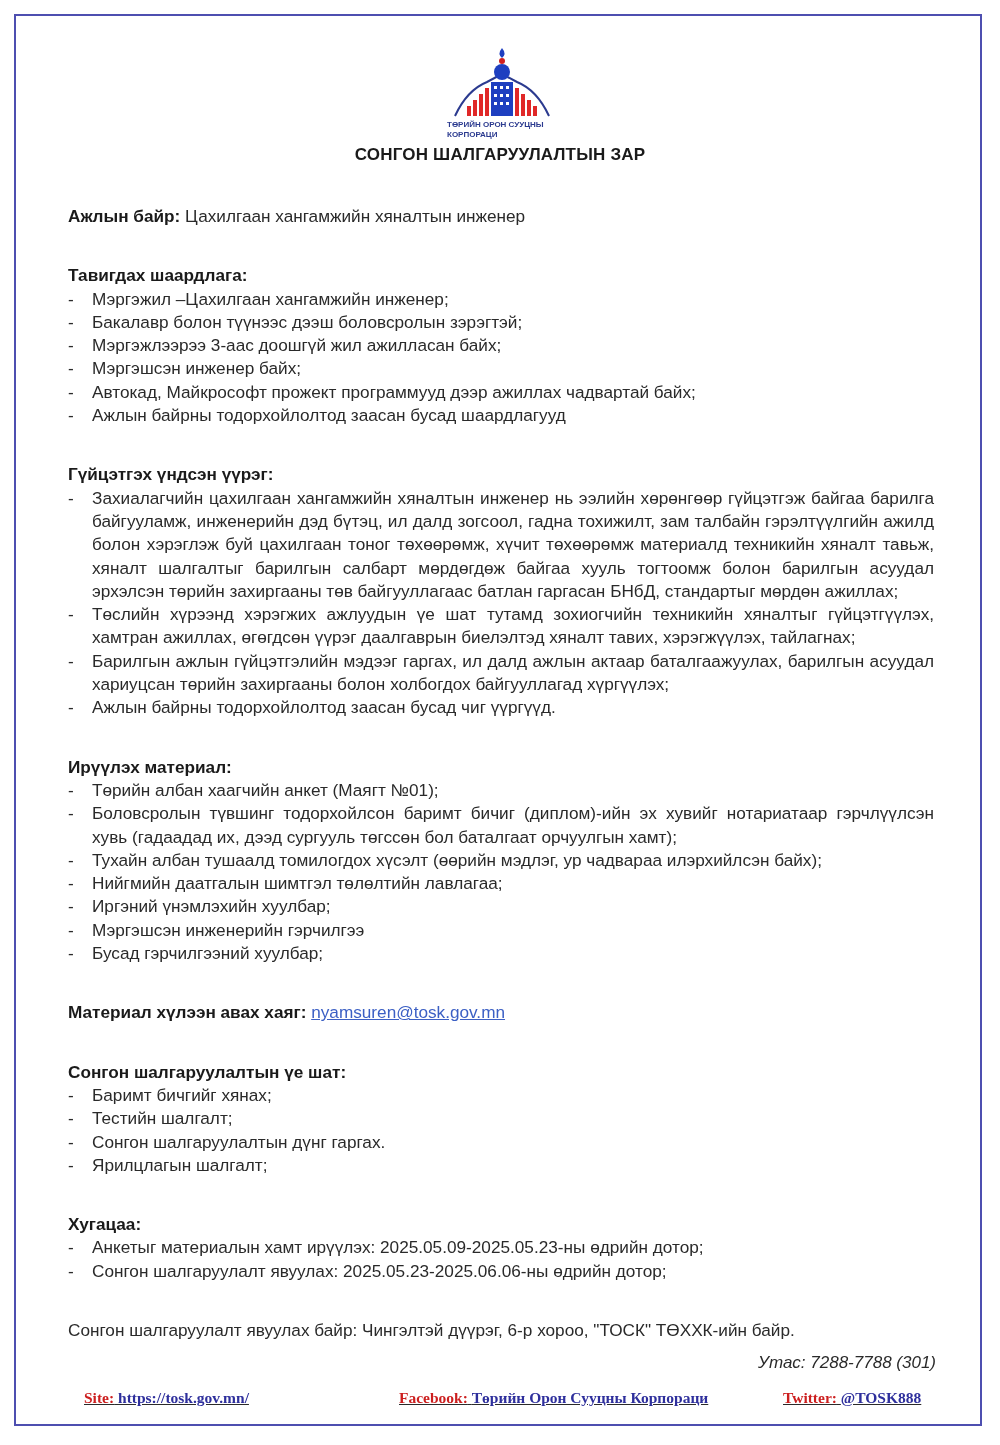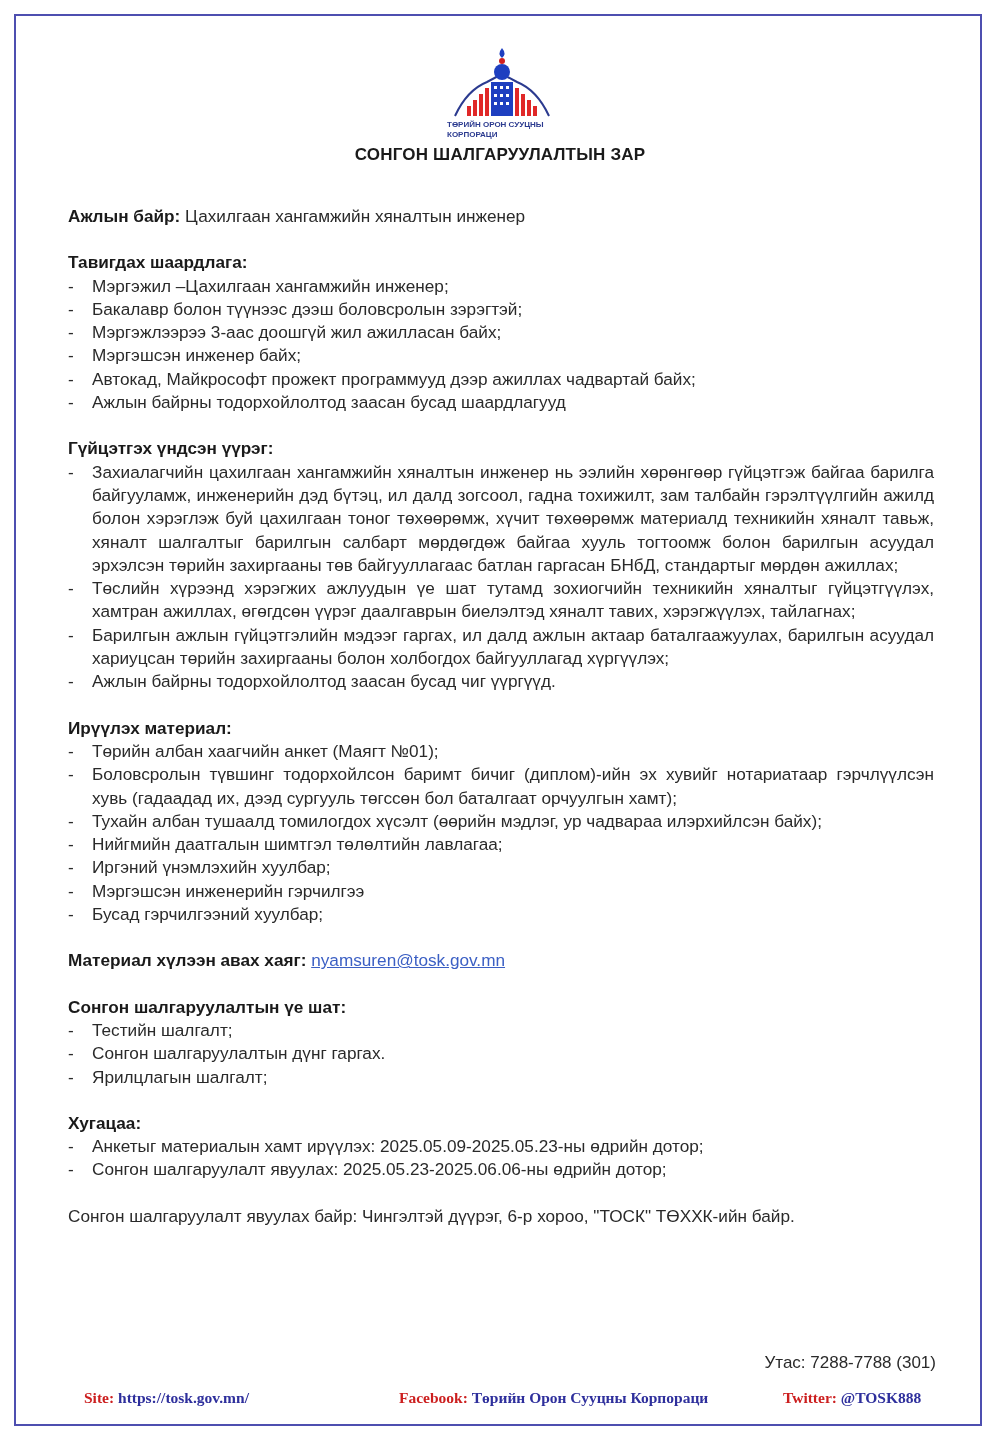--- a/index.html
+++ b/index.html
@@ -8,28 +8,28 @@
   .frame { position:absolute; left:14px; top:14px; width:968px; height:1412px;
            border:2px solid #4e4fb0; box-sizing:border-box; }
   .logo { position:absolute; left:447px; top:42px; width:110px; height:112px; }
   .logo-text { position:absolute; left:0; top:78px; width:110px; text-align:left;
                font-size:8px; color:#2b3a8f; font-weight:bold; line-height:10px; }
   .title { position:absolute; left:0; width:1000px; top:145px; text-align:center;
            font-weight:bold; font-size:17px; color:#1a1a1a; letter-spacing:0.2px; }
   .content { position:absolute; left:68px; top:205px; width:866px; font-size:17.2px; line-height:23.3px; }
   .line { white-space:nowrap; }
   .b { font-weight:bold; color:#1a1a1a; }
-  .sec { margin-top:23px; }
+  .sec { margin-top:36px; }
   ul { list-style:none; margin:0; padding:0; }
   li { position:relative; padding-left:24px; }
   li::before { content:"-"; position:absolute; left:0; top:0; }
   li.just { text-align:justify; }
   a.mail { color:#3b5fc4; text-decoration:underline; }
-  .phone { position:absolute; left:0; width:936px; top:1353px; text-align:right; font-size:17px; }
-  .footer { position:absolute; top:1389px; font-family:"Liberation Serif", serif; font-weight:bold; font-size:15.5px; }
+  .phone { position:absolute; left:0; width:936px; top:1353px; text-align:right; font-size:17px;font-style:italic; }
+  .footer { position:absolute; top:1389px; font-family:"Liberation Serif", serif; font-weight:bold; font-size:15.5px;text-decoration:underline; }
   .red { color:#cc1f1f; }
   .blue { color:#2e2f9c; }
 </style>
 </head>
 <body>
 
 <div class="frame"></div>
 
 <div class="logo">
   <svg width="110" height="80" viewBox="0 0 110 80">
@@ -110,20 +110,21 @@
   </div>
 
   <div class="sec line">
     <span class="b">Материал хүлээн авах хаяг:</span>
     <a class="mail">nyamsuren@tosk.gov.mn</a>
   </div>
 
   <div class="sec">
     <div class="b">Сонгон шалгаруулалтын үе шат:</div>
     <ul>
+      <li>Баримт бичгийг хянах;</li>
       <li>Тестийн шалгалт;</li>
       <li>Сонгон шалгаруулалтын дүнг гаргах.</li>
       <li>Ярилцлагын шалгалт;</li>
     </ul>
   </div>
 
   <div class="sec">
     <div class="b">Хугацаа:</div>
     <ul>
       <li>Анкетыг материалын хамт ирүүлэх: 2025.05.09-2025.05.23-ны өдрийн дотор;</li>

